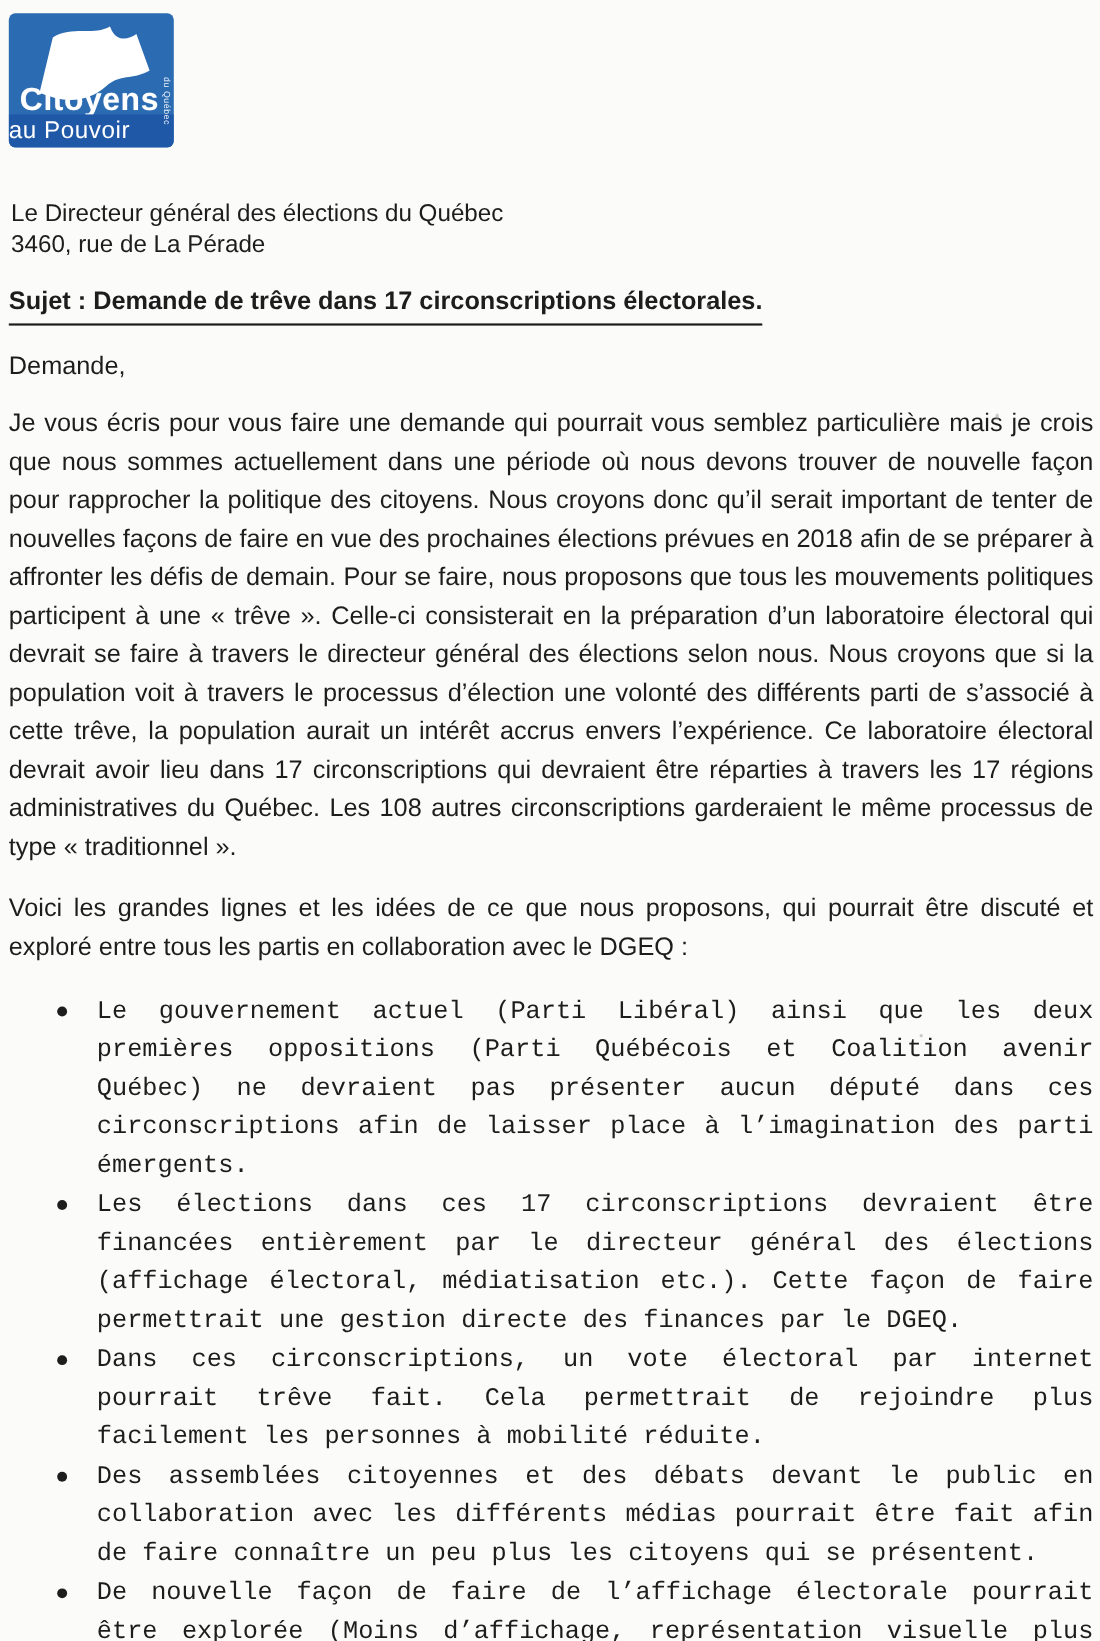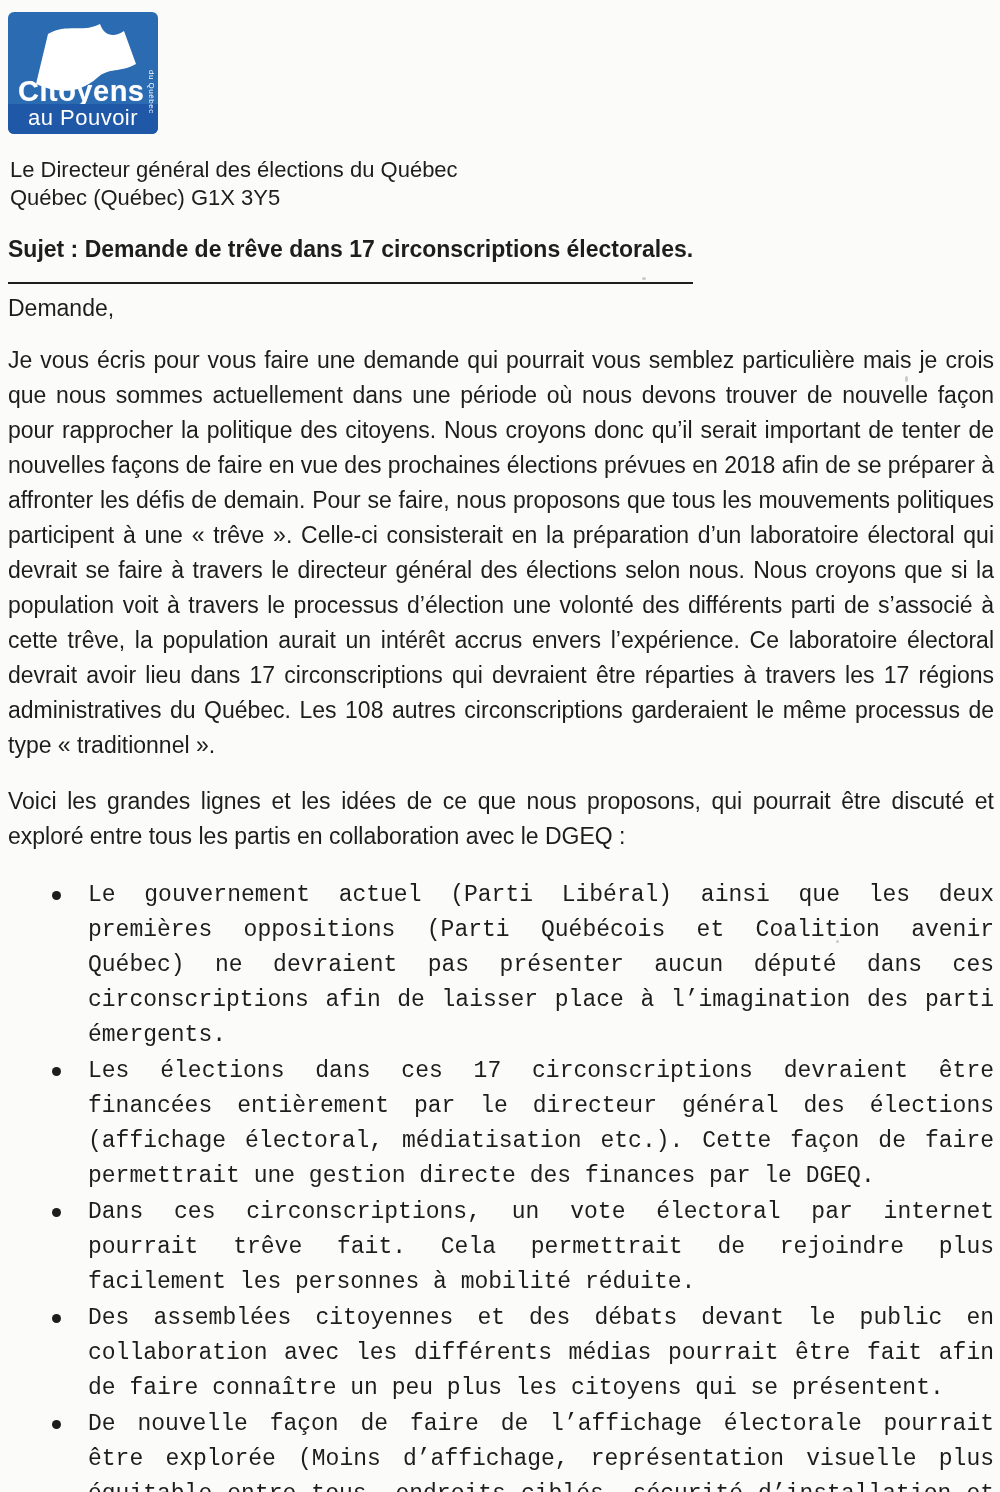--- a/index.html
+++ b/index.html
@@ -44,51 +44,51 @@
   .logo-band {
     position: absolute;
     left: 0;
     bottom: 0;
     width: 100%;
     height: 30px;
     background: #2058a8;
   }
   .logo-band span {
     display: block;
-    text-align: center;
+    text-align: left;
     color: #ffffff;
     font-size: 22px;
     line-height: 28px;
     letter-spacing: 0.5px;
   }
   .logo-vert {
     position: absolute;
     right: 2px;
     top: 58px;
     color: #ffffff;
     font-size: 8px;
     letter-spacing: 0.5px;
     writing-mode: vertical-rl;
     opacity: 0.95;
   }
 
   
   .recipient {
-    margin: 22px 0 0 2px;
+    margin: 46px 0 0 2px;
     font-size: 22px;
     line-height: 28px;
   }
   .subject {
     margin-top: 24px;
     font-size: 23px;
     font-weight: bold;
   }
   .subject span {
     border-bottom: 2.5px solid #1d1d1d;
-    padding-bottom: 20px;
+    padding-bottom: 8px;
   }
   .greeting {
     margin-top: 32px;
     font-size: 23px;
   }
   .para {
     margin-top: 21px;
     font-size: 23px;
     line-height: 35px;
     text-align: justify;
@@ -139,21 +139,21 @@
     </svg>
     <div class="logo-line1">Citoyens</div>
     <div class="logo-band">
       <span>au Pouvoir</span>
     </div>
     <div class="logo-vert">du Québec</div>
   </div>
 
   <div class="recipient">
     <div>Le Directeur général des élections du Québec</div>
-    <div>Québec (Québec)  G1X 3Y5</div>
+    <div>3460, rue de La Pérade</div>
   </div>
 
   <div class="subject">
     <span>Sujet : Demande de trêve dans 17 circonscriptions électorales.</span>
   </div>
 
   <div class="greeting">Demande,</div>
 
   <div class="para">Je vous écris pour vous faire une demande qui pourrait vous semblez particulière mais je crois que nous sommes actuellement dans une période où nous devons trouver de nouvelle façon pour rapprocher la politique des citoyens. Nous croyons donc qu’il serait important de tenter de nouvelles façons de faire en vue des prochaines élections prévues en 2018 afin de se préparer à affronter les défis de demain. Pour se faire, nous proposons que tous les mouvements politiques participent à une « trêve ». Celle-ci consisterait en la préparation d’un laboratoire électoral qui devrait se faire à travers le directeur général des élections selon nous. Nous croyons que si la population voit à travers le processus d’élection une volonté des différents parti de s’associé à cette trêve, la population aurait un intérêt accrus envers l’expérience. Ce laboratoire électoral devrait avoir lieu dans 17 circonscriptions qui devraient être réparties à travers les 17 régions administratives du Québec. Les 108 autres circonscriptions garderaient le même processus de type « traditionnel ».</div>
 

